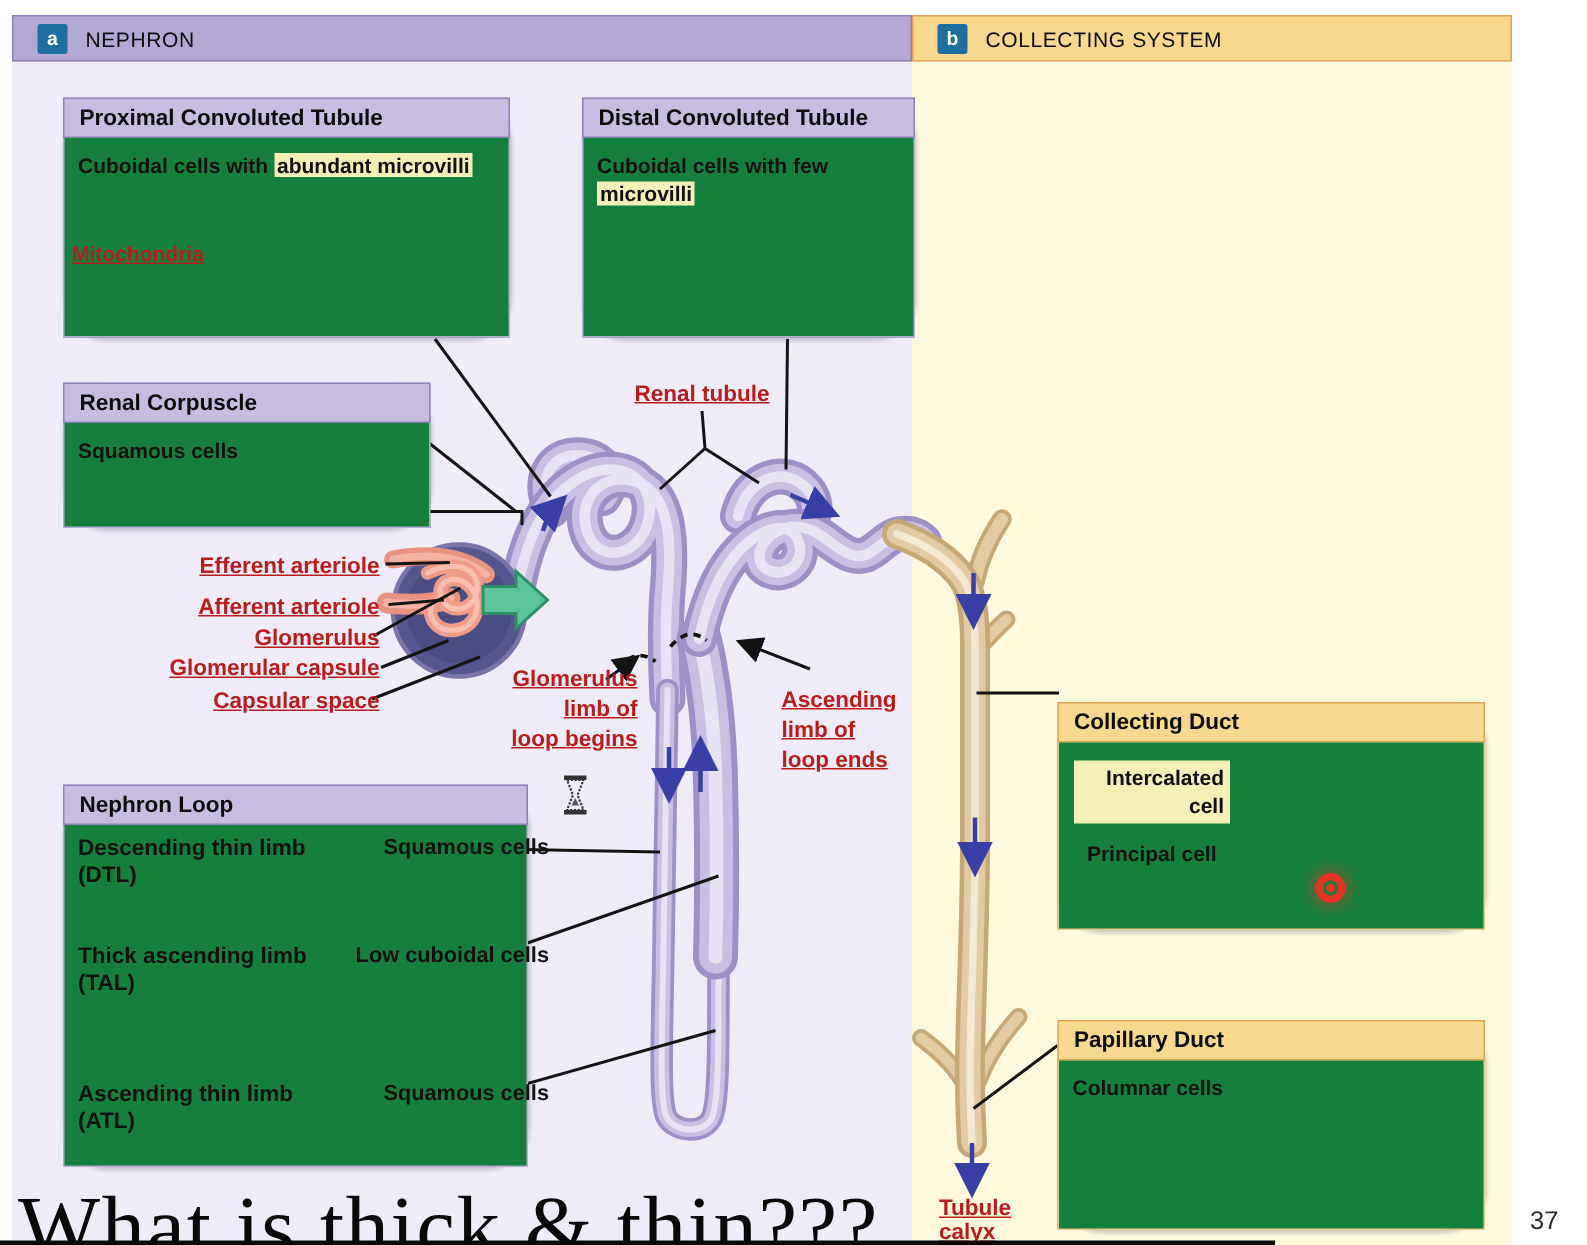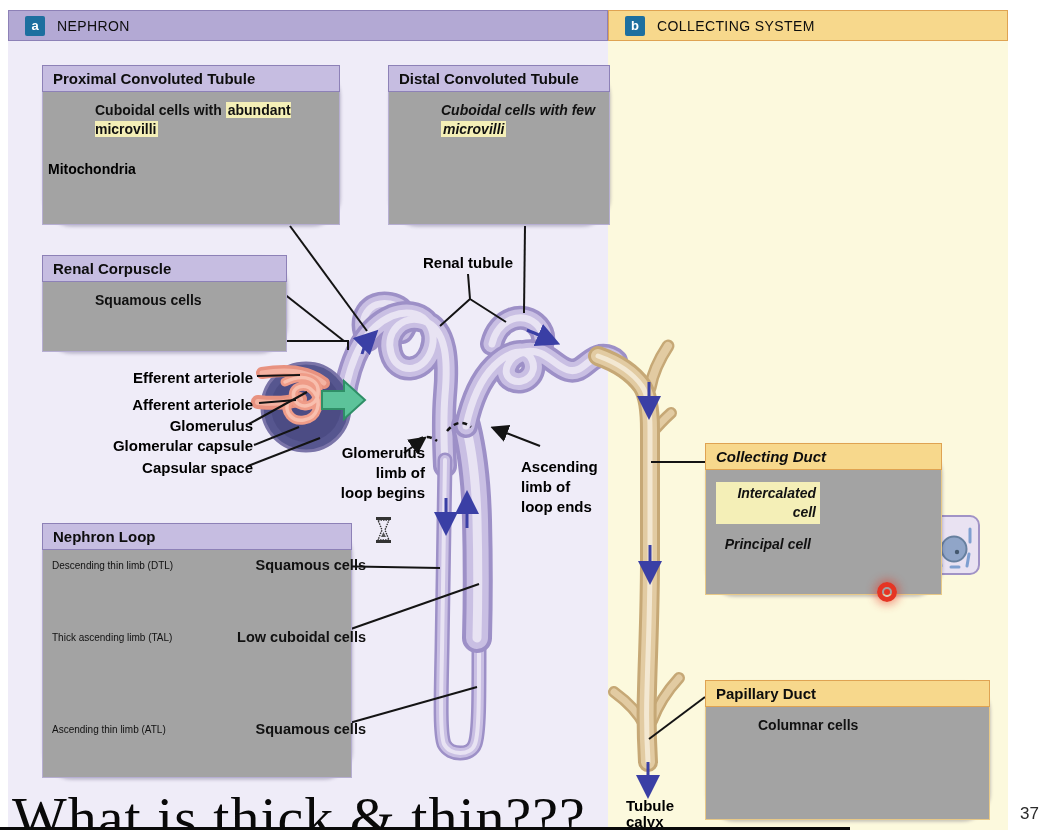--- a/index.html
+++ b/index.html
@@ -13,31 +13,31 @@
   .banner{position:absolute;top:10px;height:31px;display:flex;align-items:center;box-sizing:border-box;}
   .banner-nephron{left:8px;width:600px;background:var(--c-nephron-banner,#b3a9d4);border:1px solid #8d81b7;}
   .banner-collecting{left:608px;width:400px;background:var(--c-collecting-banner,#f7d88c);border:1px solid #dfa352;}
   .badge{width:20px;height:20px;margin-left:16px;background:var(--c-badge,#1d6f9f);color:#fff;
          font-weight:bold;font-size:13px;display:flex;align-items:center;justify-content:center;border-radius:2px;}
   .banner-title{margin-left:12px;font-weight:normal;font-size:14px;letter-spacing:.4px;color:#0d0d0d;}
   
   .ibox{position:absolute;box-sizing:border-box;display:flex;flex-direction:column;
         box-shadow:1px 2px 3px rgba(60,50,90,.25);border-radius:29px;}
   .ibox .title{box-sizing:border-box;font-weight:bold;font-size:15px;padding:4px 0 4px 10px;color:#0d0d0d;}
-  .ibox .body{background:#a3a3a3;flex:1;position:relative;font-size:14px;font-weight:bold;padding-left:43px;}
+  .ibox .body{background:#15803d;flex:1;position:relative;font-size:14px;font-weight:bold;}
   .ptheme .title{background:#c6bde1;border:1.5px solid #8d81b7;}
   .ptheme .body{border:1px solid #b6aed2;border-top:none;}
   .otheme .title{background:var(--c-collecting-banner,#f7d88c);border:1.5px solid #dfa352;}
   .otheme .body{border:1px solid #e8c987;border-top:none;}
   .hl{background:var(--c-highlight,#f4efb7);padding:0 2px;}
   .desc{padding:9px 8px 0 9px;line-height:19px;}
   
-  .lbl{position:absolute;font-weight:bold;font-size:15px;line-height:19px;color:#000000;white-space:nowrap;}
+  .lbl{position:absolute;font-weight:bold;font-size:15px;line-height:19px;color:#b91c1c;white-space:nowrap;text-decoration:underline;}
   .ra{text-align:right;}
-  .loop-limb{position:absolute;left:9px;width:155px;font-weight:normal;font-size:10px;line-height:18px;}
+  .loop-limb{position:absolute;left:9px;width:155px;font-weight:bold;font-size:15px;line-height:18px;}
   .loop-cells{position:absolute;width:170px;text-align:right;font-weight:bold;font-size:14.5px;}
   .question{position:absolute;left:12px;top:784px;font-family:"Liberation Serif",serif;
             font-size:58px;color:#090909;letter-spacing:1px;}
   .pagenum{position:absolute;left:1020px;top:804px;font-size:17px;color:#2a2a2a;}
   .bottom-strip{position:absolute;left:0;top:827px;width:850px;height:3px;background:#0a0a0a;}
   
   .click-dot{position:absolute;left:877px;top:582px;width:20px;height:20px;border-radius:50%;
              border:5px solid var(--c-click-dot,#e53524);box-sizing:border-box;
              box-shadow:0 0 9px 3px rgba(229,53,36,.45);}
   .click-dot::after{content:"";position:absolute;left:2px;top:2px;width:6px;height:6px;border-radius:50%;
@@ -253,21 +253,21 @@
   <div class="ibox ptheme" style="left:42px;top:65px;width:298px;height:160px;">
     <div class="title">Proximal Convoluted Tubule</div>
     <div class="body">
       <div class="desc"><span>Cuboidal cells with </span><span class="hl">abundant microvilli</span></div>
     </div>
   </div>
 
   <div class="ibox ptheme" style="left:388px;top:65px;width:222px;height:160px;">
     <div class="title">Distal Convoluted Tubule</div>
     <div class="body">
-      <div class="desc" style="width:185px;font-style:italic;"><span>Cuboidal cells with few </span><span class="hl">microvilli</span></div>
+      <div class="desc" style="width:185px;"><span>Cuboidal cells with few </span><span class="hl">microvilli</span></div>
     </div>
   </div>
 
   <div class="ibox ptheme" style="left:42px;top:255px;width:245px;height:97px;">
     <div class="title">Renal Corpuscle</div>
     <div class="body">
       <div class="desc">Squamous cells</div>
     </div>
   </div>
 
@@ -276,21 +276,21 @@
     <div class="body">
       <div class="loop-limb" style="top:7px;">Descending thin limb (DTL)</div>
       <div class="loop-cells" style="left:153px;top:7px;">Squamous cells</div>
       <div class="loop-limb" style="top:79px;">Thick ascending limb (TAL)</div>
       <div class="loop-cells" style="left:153px;top:79px;">Low cuboidal cells</div>
       <div class="loop-limb" style="top:171px;">Ascending thin limb (ATL)</div>
       <div class="loop-cells" style="left:153px;top:171px;">Squamous cells</div>
     </div>
   </div>
 
-  <div class="ibox otheme" style="left:705px;top:443px;width:237px;height:152px;font-style:italic;">
+  <div class="ibox otheme" style="left:705px;top:468px;width:285px;height:152px;">
     <div class="title">Collecting Duct</div>
     <div class="body">
       <div class="intercalated">
         <div>Intercalated</div>
         <div>cell</div>
       </div>
       <div class="principal">Principal cell</div>
     </div>
   </div>
 

